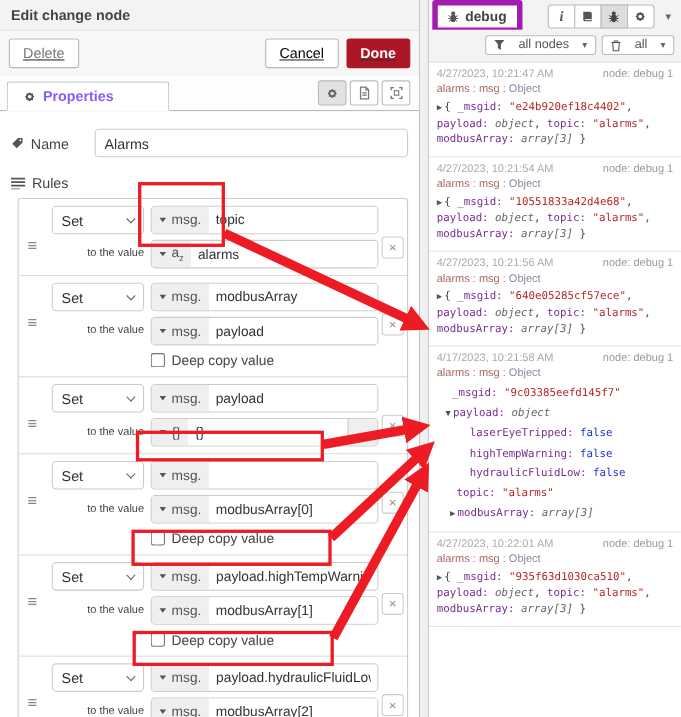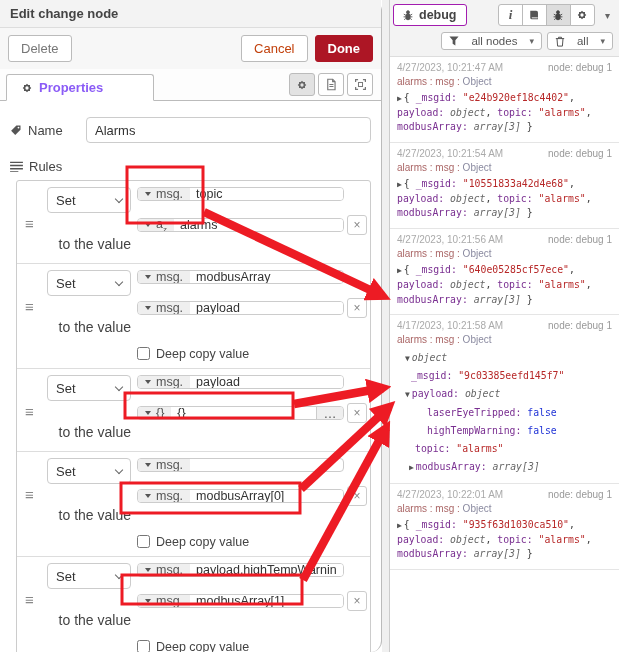--- a/index.html
+++ b/index.html
@@ -1,21 +1,21 @@
 <!DOCTYPE html>
 <html><head>
 <meta charset="utf-8">
 <style>
   html,body{margin:0;padding:0;width:619px;height:652px;overflow:hidden;background:#fff;
     font-family:"Liberation Sans",sans-serif;font-size:13px;color:#333;}
   .app{position:relative;display:flex;width:619px;height:652px;}
   
-  .tray{width:382px;box-sizing:border-box;border-right:1px solid #bbb;background:#fff;display:flex;flex-direction:column;border-radius:11px;}
+  .tray{width:382px;box-sizing:border-box;border-right:1px solid #bbb;background:#fff;display:flex;flex-direction:column;}
   .tray-header{background:#f3f3f3;border-bottom:1px solid #ddd;padding:6px 10px;font-weight:bold;font-size:13px;color:#444;}
-  .tray-toolbar{display:flex;align-items:center;padding:7px 8px;background:#f7f7f7;}
+  .tray-toolbar{display:flex;align-items:center;padding:7px 8px;background:#f7f7f7;text-decoration:underline;}
   .btn{box-sizing:border-box;border:1px solid #bbb;border-radius:3px;background:#fff;color:#777;
     font-size:13px;padding:5px 12px;font-family:inherit;cursor:pointer;}
   .btn.red{background:#AD1625;border-color:#AD1625;color:#fff;font-weight:bold;}
   .spacer{flex:1;}
   .tab-row{display:flex;align-items:flex-end;border-bottom:1px solid #bbb;padding:4px 8px 0 6px;background:#fdfdfd;}
   .tab{display:flex;align-items:center;gap:6px;background:#fff;border:1px solid #bbb;border-bottom:1px solid #fff;
     border-radius:3px 3px 0 0;padding:5px 14px;width:118px;margin-bottom:-1px;font-weight:bold;color:#8b5cf6;}
   .mini-btn{box-sizing:border-box;width:26px;height:23px;border:1px solid #bbb;border-radius:3px;background:#fff;
     display:flex;align-items:center;justify-content:center;margin-left:3px;margin-bottom:4px;cursor:pointer;}
   .mini-btn.active{background:#e2e2e2;}
@@ -27,40 +27,40 @@
   .rules-label{display:flex;align-items:center;gap:6px;margin:16px 0 6px 0;color:#444;}
   .rules-box{border:1px solid #ccc;border-radius:3px;margin:0 0 0 6px;}
   .rule{position:relative;padding:6px 26px 6px 30px;border-bottom:1px solid #ddd;}
   .rule:last-child{border-bottom:none;}
   .drag{position:absolute;left:8px;top:38px;color:#888;font-size:15px;line-height:10px;cursor:grab;}
   .r1{display:flex;gap:6px;}
   .r2{display:flex;gap:6px;margin-top:5px;}
   .fsel{box-sizing:border-box;width:84px;height:26px;border:1px solid #ccc;border-radius:4px;background:#fff;
     display:flex;align-items:center;justify-content:space-between;padding:0 8px;color:#333;cursor:pointer;}
   .chev{width:5px;height:5px;border-right:1.5px solid #666;border-bottom:1.5px solid #666;transform:rotate(45deg);margin-top:-3px;}
-  .to-label{width:84px;text-align:right;font-size:14px;color:#444;line-height:26px;flex-shrink:0;margin-top:13px;}
-  .ti{flex:1;display:flex;align-items:center;height:14px;box-sizing:border-box;border:1px solid #ccc;border-radius:4px;
+  .to-label{width:84px;text-align:right;font-size:10px;color:#444;line-height:26px;flex-shrink:0;}
+  .ti{flex:1;display:flex;align-items:center;height:26px;box-sizing:border-box;border:1px solid #ccc;border-radius:4px;
     background:#fff;overflow:hidden;}
   .ti-chip{display:flex;align-items:center;gap:5px;background:#efefef;height:100%;padding:0 7px;color:#555;
     font-size:12.5px;cursor:pointer;flex-shrink:0;}
   .tri{width:0;height:0;border-left:3.5px solid transparent;border-right:3.5px solid transparent;border-top:4.5px solid #555;}
   .ti input{flex:1;border:none;outline:none;height:100%;padding:0 6px;font-size:12.5px;color:#333;font-family:inherit;min-width:0;}
   .ti-exp{height:100%;width:26px;border-left:1px solid #ccc;background:#efefef;display:flex;align-items:center;
     justify-content:center;color:#555;cursor:pointer;flex-shrink:0;}
   .az sub{font-size:8px;}
   .removeb{position:absolute;right:3px;top:34px;width:20px;height:20px;border:1px solid #ccc;border-radius:3px;
     background:#fff;color:#888;font-size:12px;line-height:1;padding:0;cursor:pointer;}
   .deep{margin:7px 0 1px 90px;display:flex;align-items:flex-start;gap:6px;font-size:12.5px;color:#444;}
   .deep input{margin:0;width:13px;height:13px;}
   
   .sep-bar{width:7px;background:#f0f0f0;border-right:1px solid #ccc;}
   
   .sidebar{flex:1;display:flex;flex-direction:column;background:#fff;min-width:0;}
   .sb-tabs{display:flex;align-items:center;background:#f3f3f3;padding:3px 3px 0 3px;height:27px;box-sizing:border-box;}
-  .sb-tab{display:flex;align-items:center;gap:5px;background:#fff;border:1px solid #a21caf;border-radius:3px;
+  .sb-tab{display:flex;align-items:center;gap:5px;background:#fff;border:5px solid #a21caf;border-radius:3px;
     padding:3px 8px;width:56px;font-weight:bold;font-size:12.5px;color:#444;}
   .sb-mini{box-sizing:border-box;width:25px;height:22px;border:1px solid #bbb;background:#fff;display:flex;
     align-items:center;justify-content:center;margin-left:-1px;cursor:pointer;font-size:11px;color:#555;}
   .sb-mini.first{margin-left:0;border-radius:3px 0 0 3px;}
   .sb-mini.last{border-radius:0 3px 3px 0;}
   .sb-mini.active{background:#ddd;}
   .sb-caret{border:none;background:none;color:#666;font-size:10px;margin-left:4px;cursor:pointer;}
   .sb-toolbar{display:flex;justify-content:flex-end;gap:5px;background:#f3f3f3;padding:5px 6px 6px 6px;border-bottom:1px solid #ddd;}
   .sb-btn{display:flex;align-items:center;gap:12px;border:1px solid #bbb;border-radius:3px;background:#fff;
     font-size:11.5px;color:#555;padding:2px 7px;cursor:pointer;}
@@ -91,21 +91,21 @@
 <body>
 
 <div class="app">
 
   <div class="tray">
     <div class="tray-header">Edit change node</div>
 
     <div class="tray-toolbar">
       <button class="btn">Delete</button>
       <span class="spacer"></span>
-      <button class="btn" style="margin-right:7px;color:#c2410c;">Cancel</button>
+      <button class="btn" style="margin-right:7px;color:#000000;">Cancel</button>
       <button class="btn red">Done</button>
     </div>
 
     <div class="tab-row">
       <div class="tab">
         <svg class="icon" width="12" height="12" viewBox="0 0 16 16">
             <rect x="4" y="4" width="8" height="8" fill="#555" transform="rotate(45 8 8)"></rect>
             <rect x="4" y="4" width="8" height="8" fill="#555"></rect>
             <circle cx="8" cy="8" r="2.2" fill="#fff"></circle>
           </svg>
@@ -424,25 +424,25 @@
         <div class="body"><span class="e">▶</span><span>{ </span><span class="k">_msgid: </span><span class="s">"640e05285cf57ece"</span><span>, </span><span class="k">payload: </span><span class="m">object</span><span>, </span><span class="k">topic: </span><span class="s">"alarms"</span><span>, </span><span class="k">modbusArray: </span><span class="m">array[3]</span><span> }</span></div>
       </div>
 
       <div class="msg">
         <div class="meta">
             <span class="time">4/17/2023, 10:21:58 AM</span>
             <span class="node">node: debug 1</span>
           </div>
         <div class="topicline"><span>alarms</span><span> : </span><span>msg</span><span> : </span><span class="ty">Object</span></div>
         <div class="tree">
-          <div class="tl i2"><span class="e">▼</span><span class="m">object</span></div>
           <div class="tl i1"><span class="k">_msgid: </span><span class="s">"9c03385eefd145f7"</span></div>
           <div class="tl i2"><span class="e">▼</span><span class="k">payload: </span><span class="m">object</span></div>
           <div class="tl i3"><span class="k">laserEyeTripped: </span><span class="bo">false</span></div>
           <div class="tl i3"><span class="k">highTempWarning: </span><span class="bo">false</span></div>
+          <div class="tl i3"><span class="k">hydraulicFluidLow: </span><span class="bo">false</span></div>
           <div class="tl i4"><span class="k">topic: </span><span class="s">"alarms"</span></div>
           <div class="tl i5"><span class="e">▶</span><span class="k">modbusArray: </span><span class="m">array[3]</span></div>
         </div>
       </div>
 
       <div class="msg">
         <div class="meta">
             <span class="time">4/27/2023, 10:22:01 AM</span>
             <span class="node">node: debug 1</span>
           </div>

